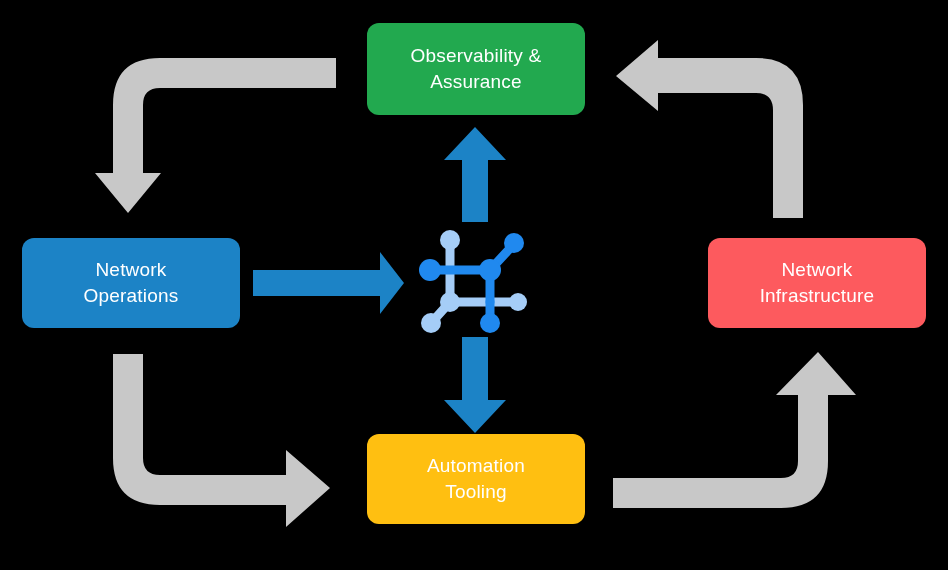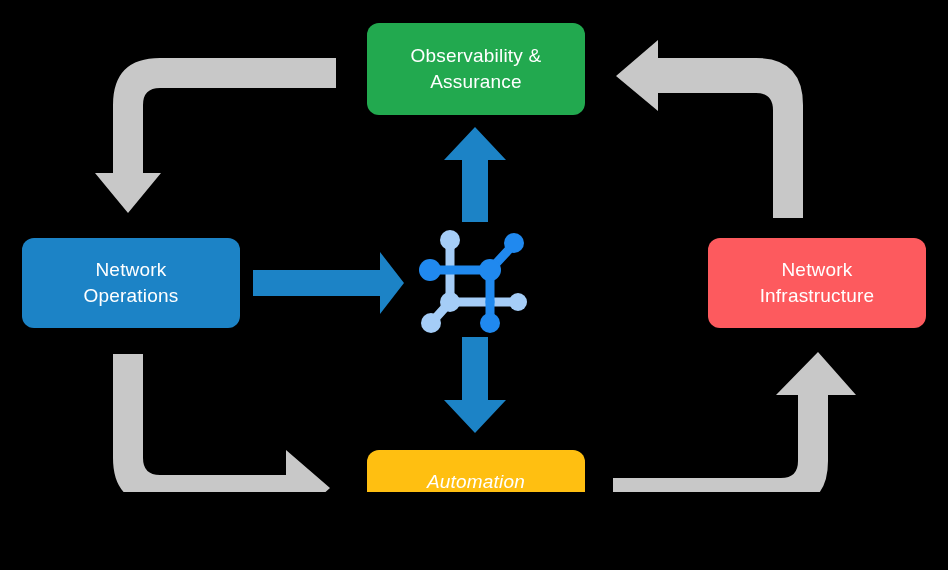--- a/index.html
+++ b/index.html
@@ -6,21 +6,21 @@
     margin: 0;
     padding: 0;
     background: #000000;
   }
   body {
     font-family: "Liberation Sans", sans-serif;
   }
   #canvas {
     position: relative;
     width: 948px;
-    height: 492px;
+    height: 570px;
     background: #000000;
     overflow: hidden;
   }
   .node-box {
     position: absolute;
     border-radius: 12px;
     display: flex;
     align-items: center;
     justify-content: center;
     text-align: center;
@@ -42,23 +42,22 @@
   }
   #box-operations {
     left: 22px; top: 238px; width: 218px; height: 90px;
     background: #1c83c6;
   }
   #box-infrastructure {
     left: 708px; top: 238px; width: 218px; height: 90px;
     background: #fd5a5e;
   }
   #box-automation {
-    left: 367px; top: 450px; width: 218px; height: 90px;
+    left: 367px; top: 434px; width: 218px; height: 90px;
     background: #ffbf11;
-    font-style: italic;
   }
   .svg-layer {
     position: absolute;
     left: 0; top: 0;
     width: 948px;
     height: 570px;
   }
   #icon-wrap {
     position: absolute;
     left: 418px;

